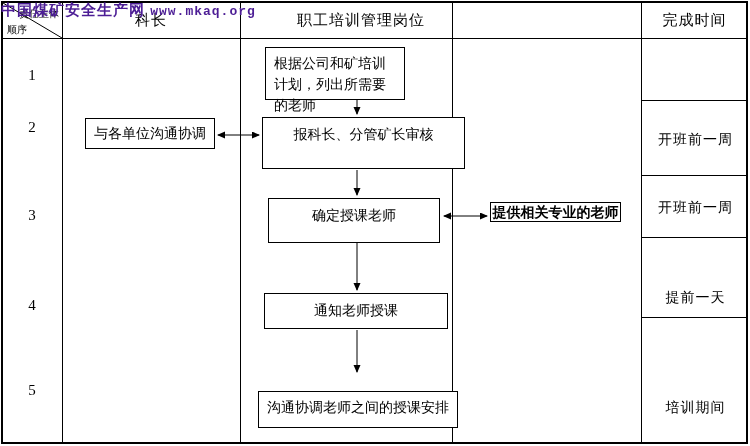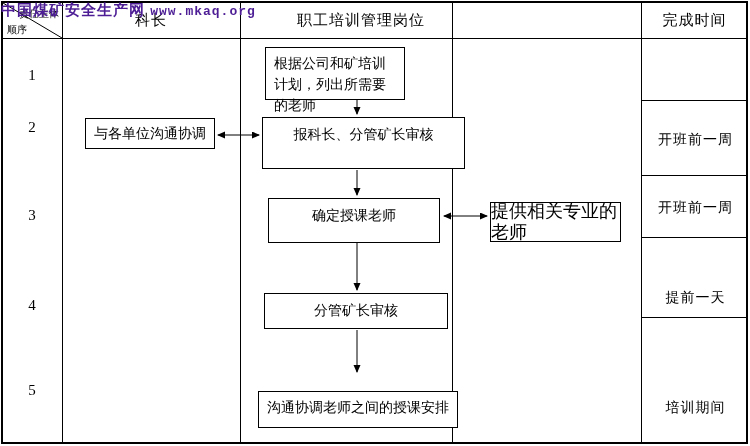--- a/index.html
+++ b/index.html
@@ -83,22 +83,22 @@
 
   <div class="ctime" style="top:131px;">开班前一周</div>
   <div class="ctime" style="top:199px;">开班前一周</div>
   <div class="ctime" style="top:399px;">培训期间</div>
   <div class="ctime" style="top:289px;">提前一天</div>
 
   <div class="fbox txt-left" style="left:265px; top:47px;  width:140px; height:53px;">根据公司和矿培训计划，列出所需要的老师</div>
   <div class="fbox flex-center" style="left:85px;  top:118px; width:130px; height:31px;">与各单位沟通协调</div>
   <div class="fbox txt-center" style="left:262px; top:117px; width:203px; height:52px;">报科长、分管矿长审核</div>
   <div class="fbox txt-center" style="left:268px; top:198px; width:172px; height:45px;">确定授课老师</div>
-  <div class="fbox flex-center" style="left:490px; top:202px; width:131px; height:40px; font-size:18px;">提供相关专业的老师</div>
-  <div class="fbox txt-center" style="left:264px; top:293px; width:184px; height:36px;">分管矿长审核</div>
+  <div class="fbox flex-center" style="left:490px; top:202px; width:131px; height:20px; font-size:14px;font-weight:bold;">提供相关专业的老师</div>
+  <div class="fbox txt-center" style="left:264px; top:293px; width:184px; height:36px;">通知老师授课</div>
   <div class="fbox txt-center" style="left:258px; top:375px; width:200px; height:37px; padding-top:5px;margin-top:16px;">沟通协调老师之间的授课安排</div>
 
   <svg class="overlay" width="750" height="446" viewBox="0 0 750 446">
     <defs>
       <marker id="ah" markerWidth="9" markerHeight="8" refX="7" refY="3.5" orient="auto-start-reverse">
         <path d="M0,0 L8,3.5 L0,7 Z" fill="#000"></path>
       </marker>
     </defs>
     <line x1="3" y1="3" x2="62" y2="38" stroke="#000" stroke-width="1"></line>
     <line x1="357" y1="100" x2="357" y2="114" stroke="#000" stroke-width="1" marker-end="url(#ah)"></line>

